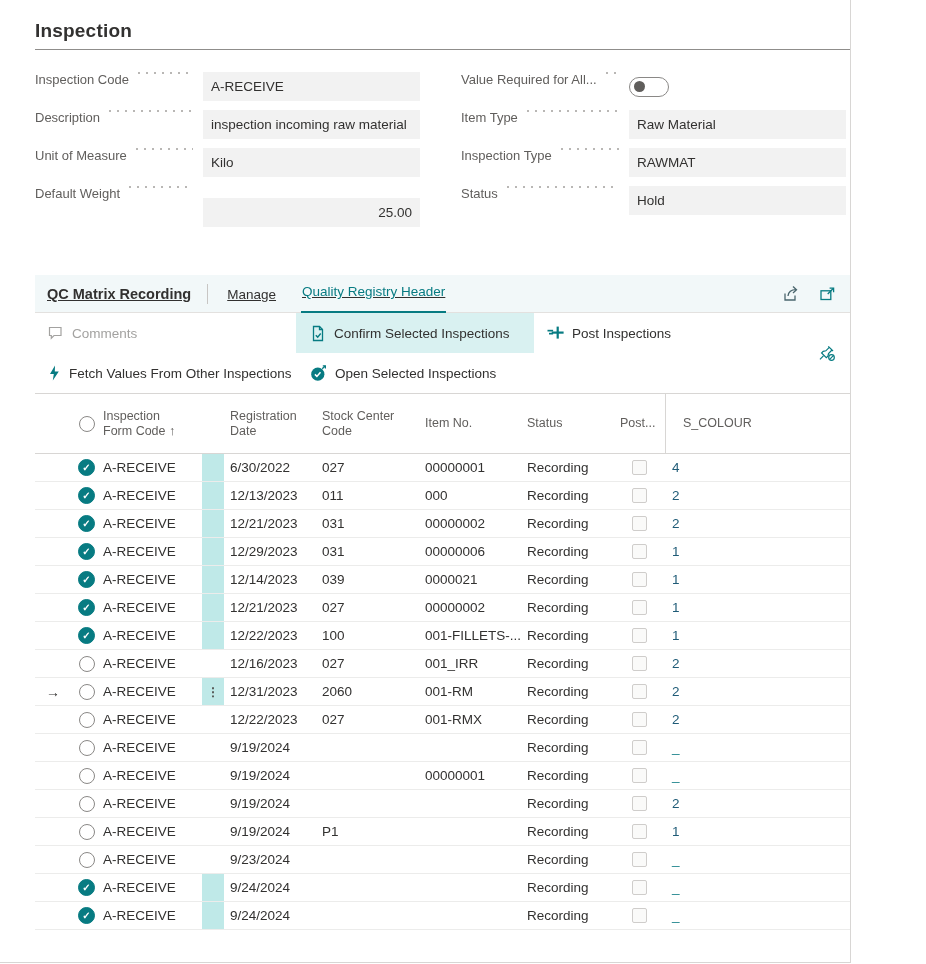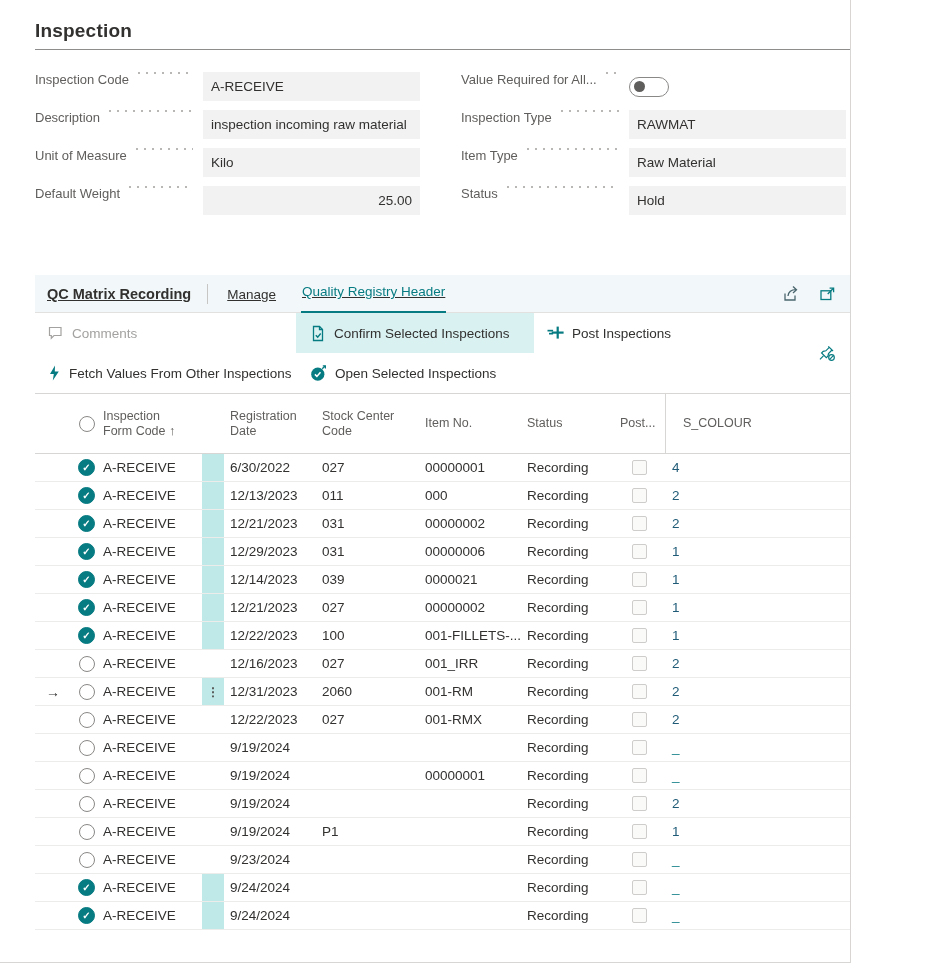--- a/index.html
+++ b/index.html
@@ -15,21 +15,21 @@
 
   
   .form { display:flex; gap:41px; }
   .form-col { width:385px; }
   .field-row { display:flex; height:29px; margin-bottom:9px; }
   .field-label { color:#605e5c; font-size:13px; white-space:nowrap; }
   .leader { flex:1; height:2px; margin:0 10px 0 9px;
             background:repeating-linear-gradient(to right,#b9b7b5 0 2px,transparent 2px 8px); }
   .field-box { width:217px; min-width:217px; background:#f2f2f2; height:29px; line-height:29px;
                padding:0 8px; font-size:13.5px; color:#323130; white-space:nowrap; overflow:hidden; }
-  .field-box.num { text-align:right; }
+  .field-box.num { text-align:right;margin-top:12px; }
   .toggle-wrap { width:217px; min-width:217px; display:flex; align-items:center; }
   .toggle { width:40px; height:20px; border:1px solid #8a8886; border-radius:11px; position:relative; background:#fff; }
   .knob { position:absolute; left:4px; top:3.5px; width:11px; height:11px; border-radius:50%; background:#605e5c; }
 
   
   .part { margin-top:51px; }
   .part-head { height:38px; background:#f2f8f9; display:flex; align-items:center;
                padding:0 14px 0 12px; border-bottom:1px solid #e3e1df;text-decoration:underline; }
   .part-title { font-size:14.5px; font-weight:700; }
   .vline { width:1px; height:20px; background:#c8c6c4; margin:0 18px 0 16px; }
@@ -125,29 +125,29 @@
         <span class="leader"></span>
         <span class="toggle-wrap">
           <span class="toggle">
               <span class="knob"></span>
             </span>
         </span>
       </div>
       <div>
 
           <div class="field-row">
+            <span class="field-label">Item Type</span>
+            <span class="leader"></span>
+            <span class="field-box">Raw Material</span>
+          </div>
+
+          <div class="field-row">
             <span class="field-label">Inspection Type</span>
             <span class="leader"></span>
             <span class="field-box">RAWMAT</span>
-          </div>
-
-          <div class="field-row">
-            <span class="field-label">Item Type</span>
-            <span class="leader"></span>
-            <span class="field-box">Raw Material</span>
           </div>
 
           <div class="field-row">
             <span class="field-label">Status</span>
             <span class="leader"></span>
             <span class="field-box">Hold</span>
           </div>
         </div>
     </div>
   </div>

